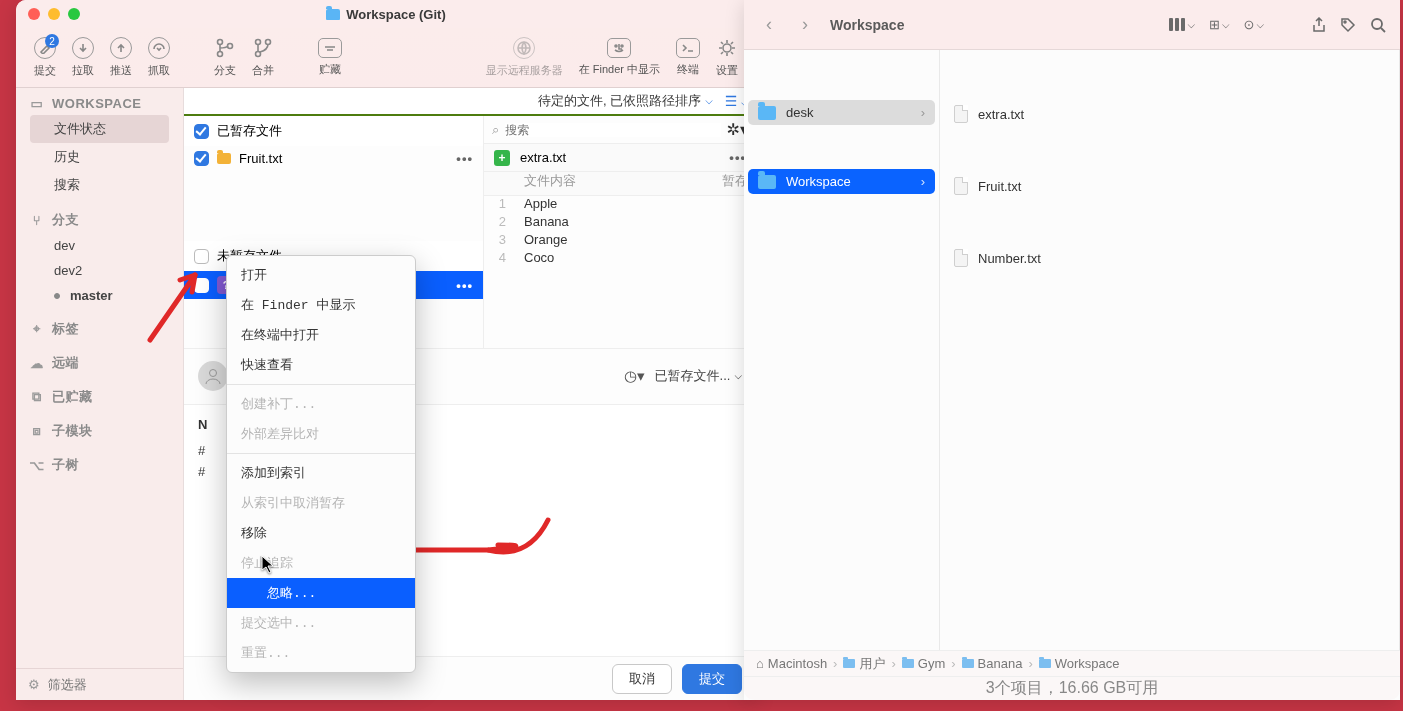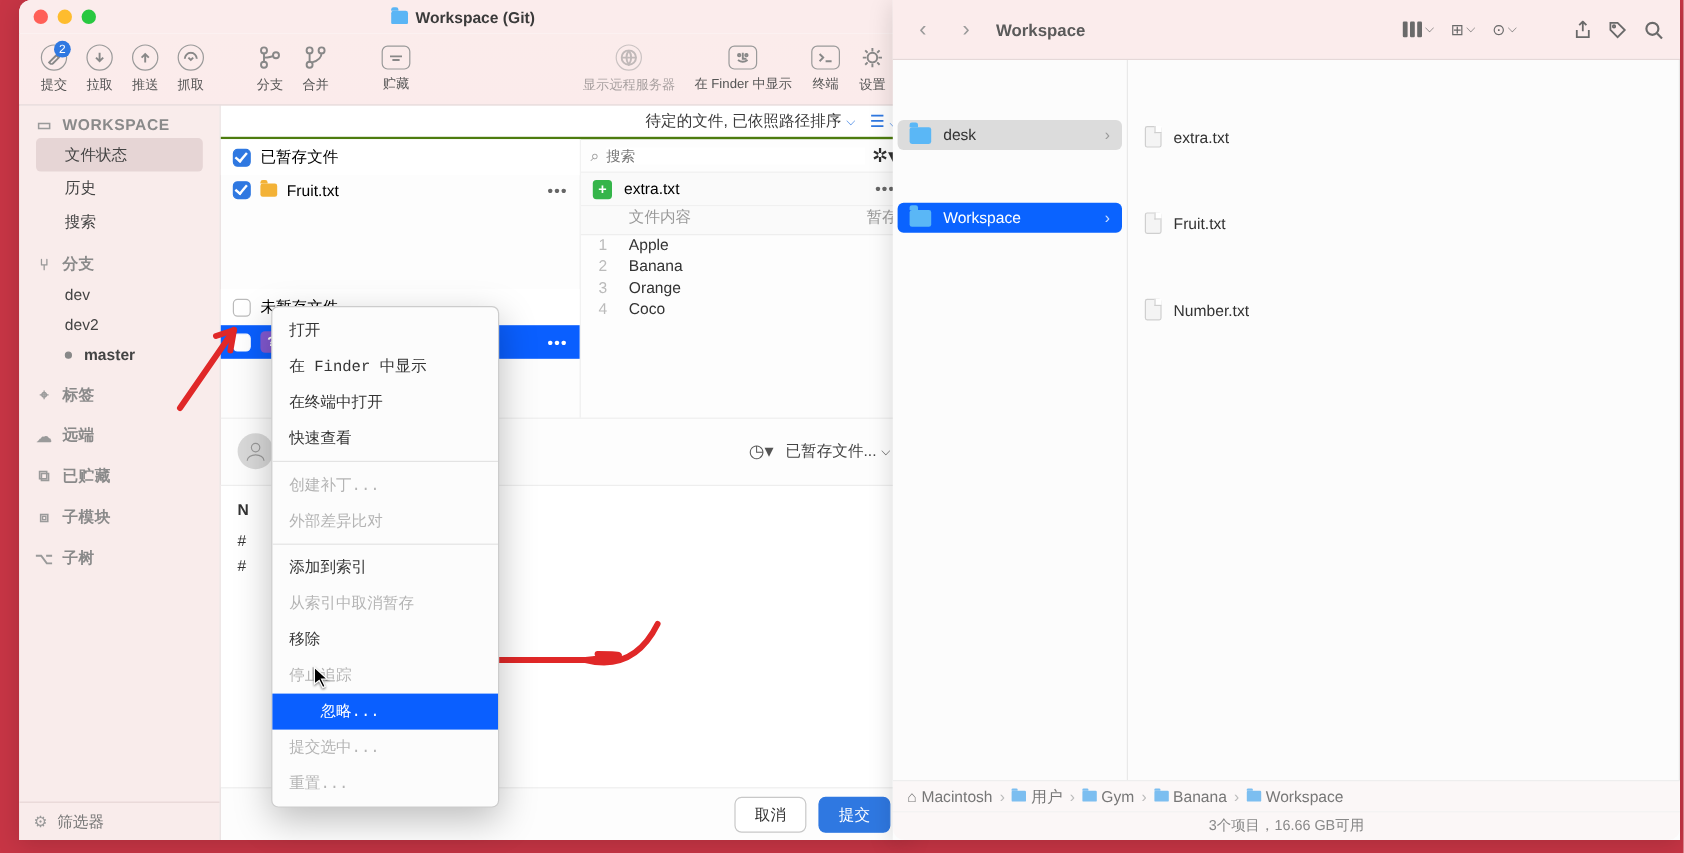--- a/index.html
+++ b/index.html
@@ -119,21 +119,21 @@
 .folder-blue{ width:18px; height:14px; background:#5ab7f6; border-radius:2px; position:relative;}
 .folder-blue::before{content:"";position:absolute;top:-4px;left:0;width:7px;height:4px;background:#5ab7f6;border-radius:2px 2px 0 0;}
 .doc-ico{ width:14px; height:18px; background:#f4f4f4; border:1px solid #cfcfcf; border-radius:2px; position:relative;}
 .doc-ico::before{content:"";position:absolute;right:-1px;top:-1px;width:5px;height:5px;background:#fff;border-left:1px solid #cfcfcf;border-bottom:1px solid #cfcfcf;}
 
 #f-pathbar{ height:26px; display:flex; align-items:center; gap:6px; padding:0 12px; border-top:1px solid #eee; color:#777; font-size:12px; background:#fbf7f7;}
 #f-pathbar .pb{ display:flex; align-items:center; gap:4px; cursor:pointer;}
 .pb .mini-folder{ width:12px; height:9px; background:#7cbef0; border-radius:1px; position:relative;}
 .pb .mini-folder::before{content:"";position:absolute;top:-2px;left:0;width:5px;height:2px;background:#7cbef0;border-radius:1px 1px 0 0;}
 #f-pathbar .chv{ color:#bbb;}
-#f-status{ height:24px; display:flex; align-items:center; justify-content:center; color:#888; font-size:12px; border-top:1px solid #eee; background:#fbf7f7; border-bottom-left-radius:10px; border-bottom-right-radius:10px;}
+#f-status{ height:24px; display:flex; align-items:center; justify-content:center; color:#888; font-size:16px; border-top:1px solid #eee; background:#fbf7f7; border-bottom-left-radius:10px; border-bottom-right-radius:10px;}
 
 </style>
 </head>
 <body>
 
 <div id="sourcetree">
   <div id="st-title">
     <div class="traffic">
       <span class="t-close"></span>
       <span class="t-min"></span>

